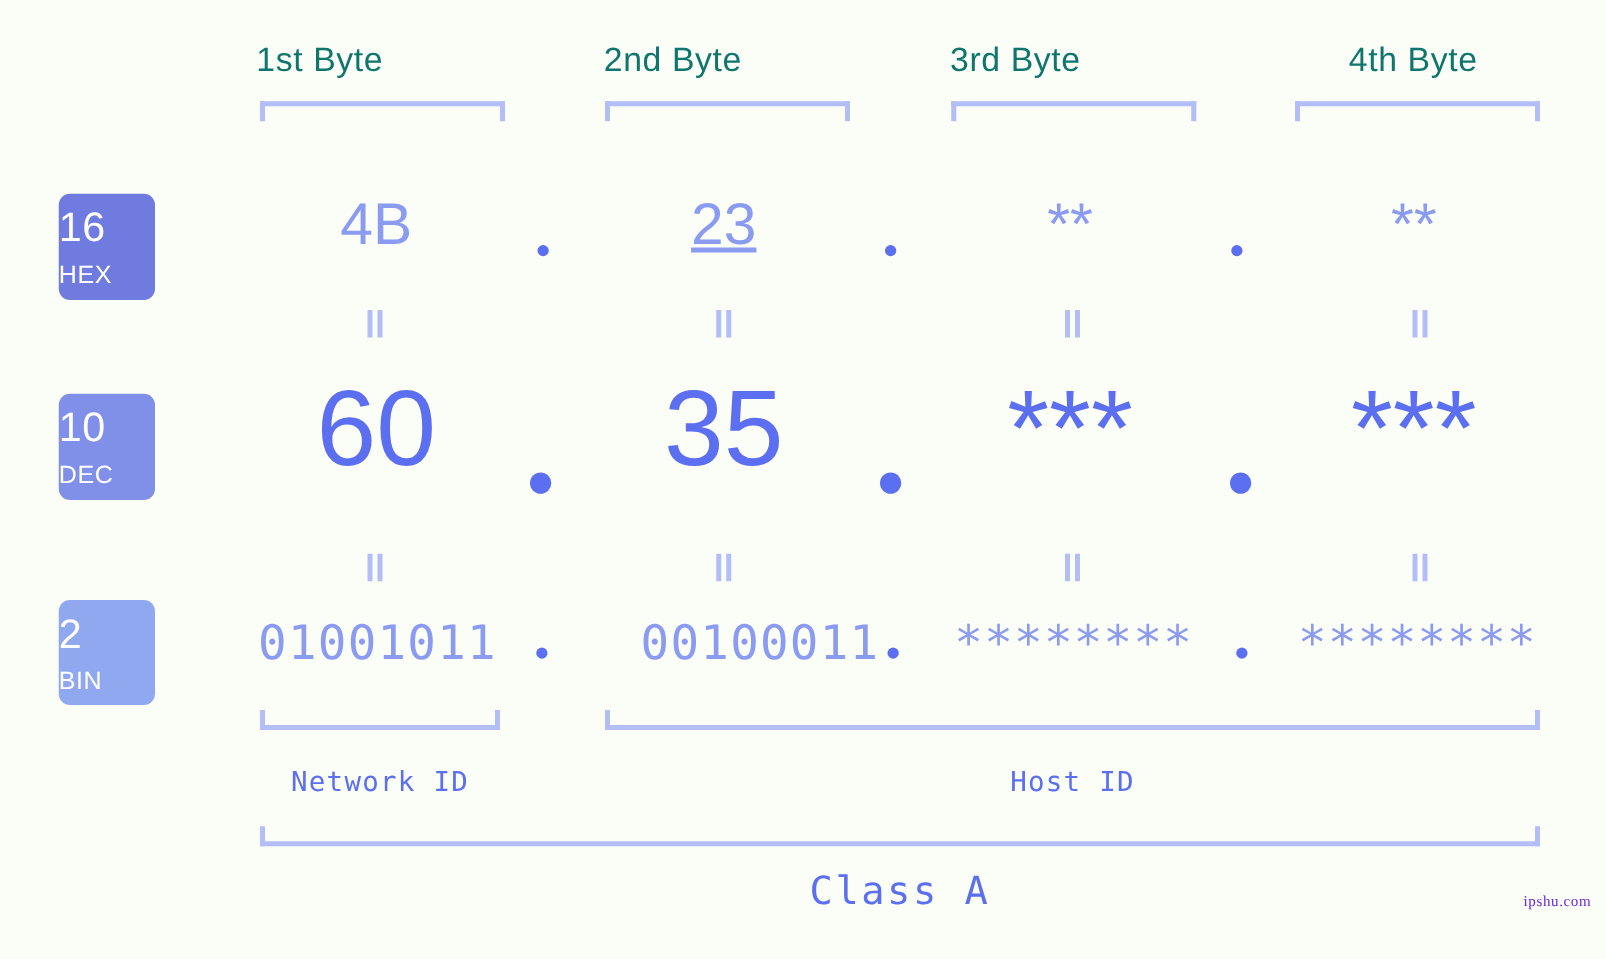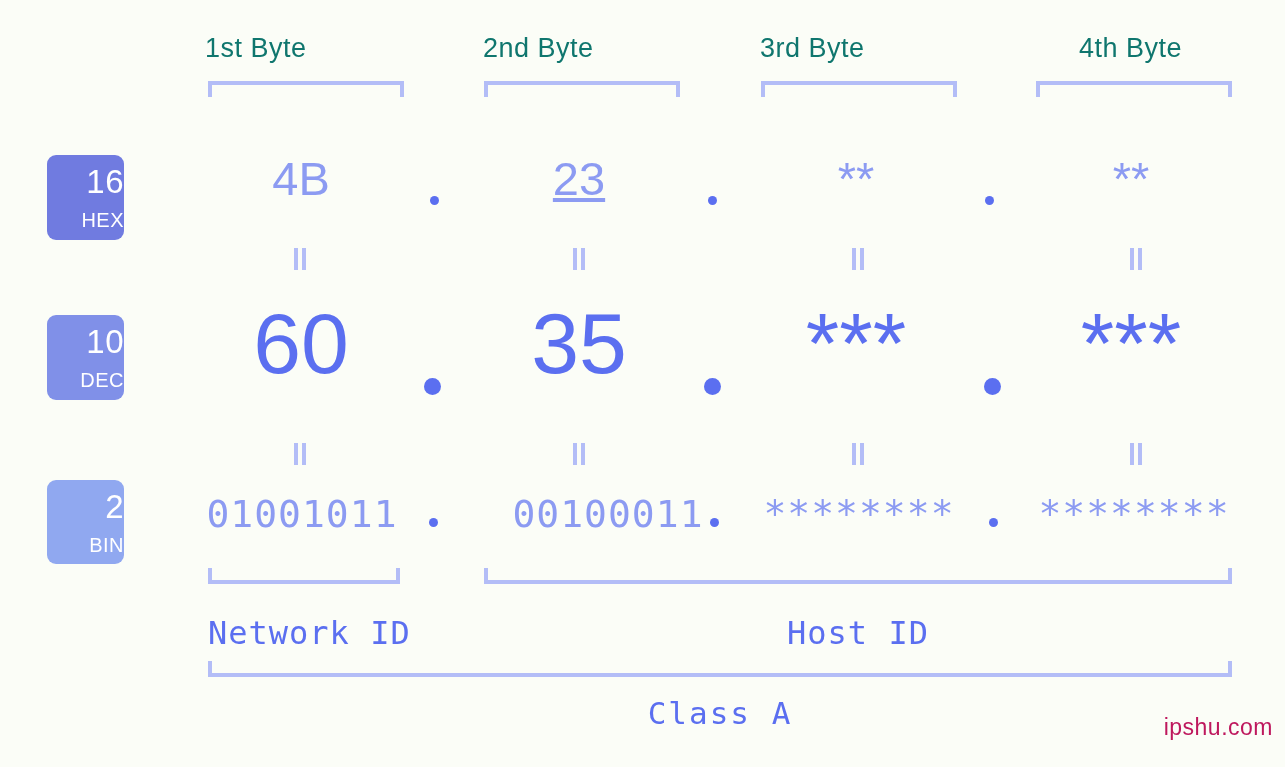--- a/index.html
+++ b/index.html
@@ -54,21 +54,21 @@
   .badge {
     position: absolute;
     left: 47px;
     width: 77px;
     border-radius: 9px;
     color: #ffffff;
     text-align: center;
     display: flex;
     flex-direction: column;
     justify-content: center;
-    align-items: flex-end;
+    align-items: flex-start;
     line-height: 1;
   }
   .badge .num {
     font-size: 33px;
     font-weight: 400;
     letter-spacing: 0.5px;
   }
   .badge .nm {
     font-size: 20px;
     font-weight: 400;
@@ -129,44 +129,44 @@
     background: #b3bdf7;
     display: block;
   }
   .eq i:first-child { left: 2px; }
   .eq i:last-child  { left: 10px; }
 
   
   .id-label {
     position: absolute;
     text-align: center;
-    font-size: 32px;
+    font-size: 22px;
     color: #5b6ff0;
     font-family: "DejaVu Sans Mono", monospace;
     white-space: nowrap;
     letter-spacing: 1px;
   }
   #class-label {
     position: absolute;
     top: 695px;
     text-align: center;
     font-size: 31px;
     color: #5b6ff0;
     font-family: "DejaVu Sans Mono", monospace;
     letter-spacing: 2px;
     white-space: nowrap;
   }
 
   #watermark {
     position: absolute;
     right: 12px;
     top: 714px;
-    font-size: 23px;
-    color: #be185d;
-    font-family: Liberation Sans, sans-serif;
+    font-size: 12px;
+    color: #6d28d9;
+    font-family: Liberation Serif, serif;
     letter-spacing: 0.5px;
   }
 </style>
 </head>
 <body>
 
 <div id="stage">
 
   <div class="byte-label" style="left:205px;width:200px;">1st Byte</div>
   <div class="byte-label" style="left:483px;width:200px;">2nd Byte</div>

